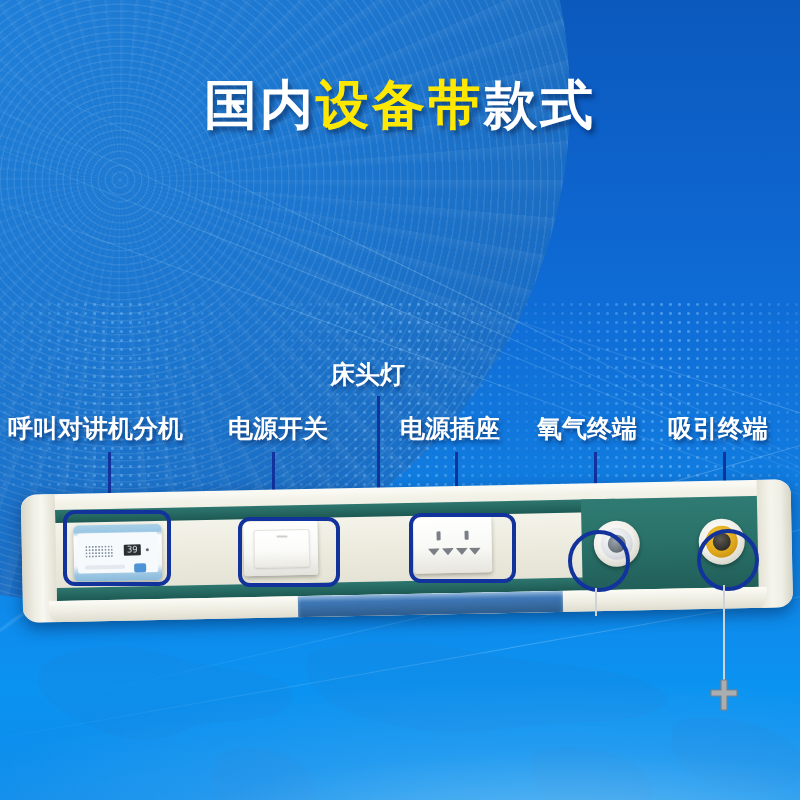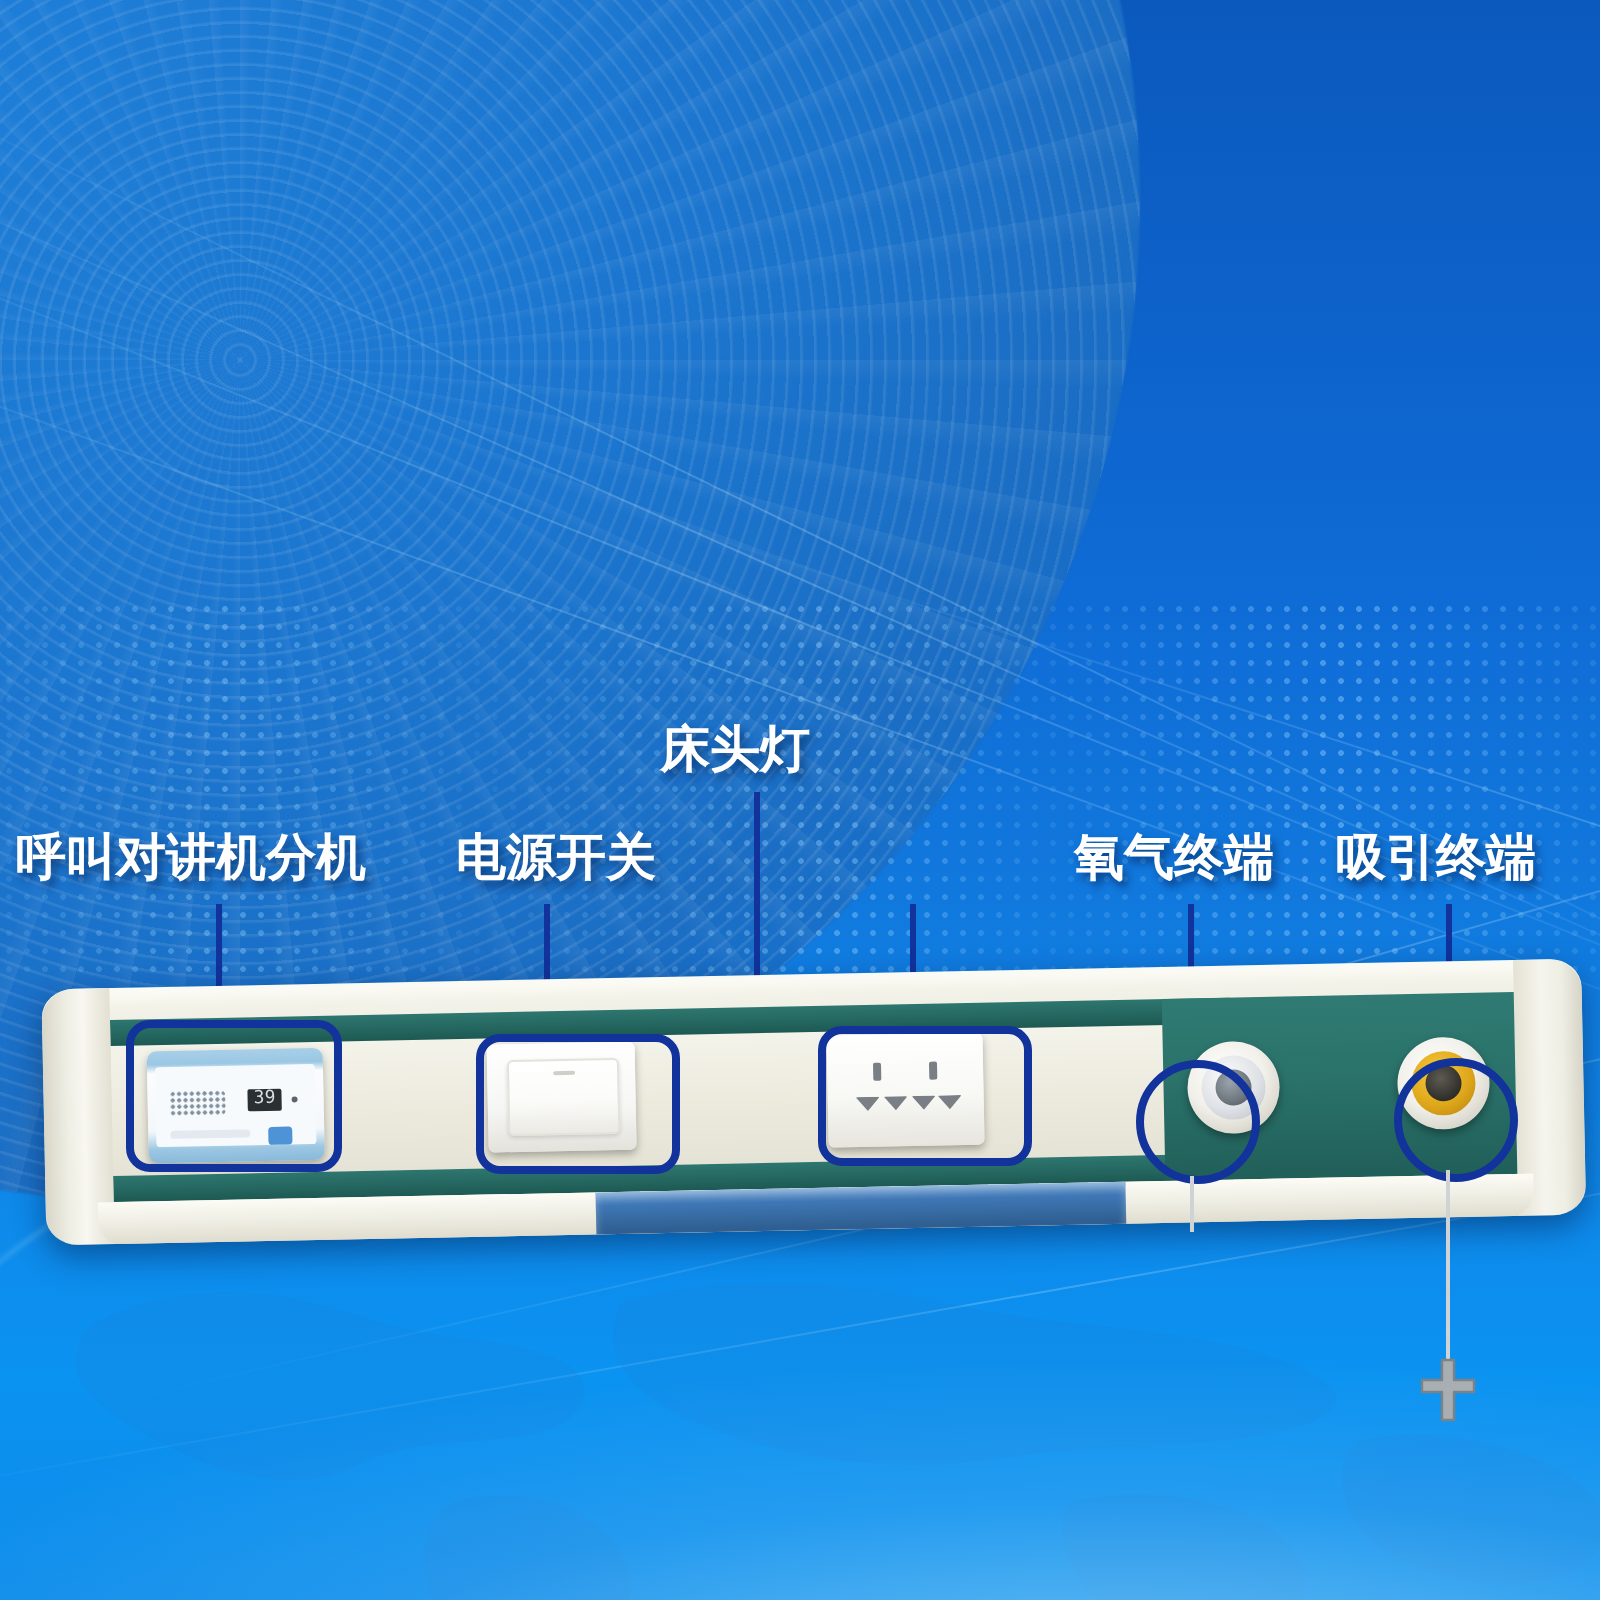--- a/index.html
+++ b/index.html
@@ -284,25 +284,27 @@
   </svg>
 
   <div class="bottomglow"></div>
   <div class="lightarc">
       <b></b>
       <b class="s2"></b>
     </div>
   <div class="dots"></div>
 
   <div class="headline">
+    <div class="hl-1"><span class="w">国内</span><span class="y">设备带</span><span class="w">款式</span></div>
   </div>
 
   <div class="label" style="left:228px;top:412px;">电源开关</div>
   <div class="label" style="left:8px;top:412px;">呼叫对讲机分机</div>
   <div class="label" style="left:330px;top:358px;">床头灯</div>
+  <div class="label" style="left:400px;top:412px;">电源插座</div>
   <div class="label" style="left:668px;top:412px;">吸引终端</div>
   <div class="label" style="left:537px;top:412px;">氧气终端</div>
 
   <div class="lead v" style="left:108px;top:452px;height:58px;"></div>
   <div class="lead v" style="left:272px;top:452px;height:68px;"></div>
   <div class="lead v" style="left:377px;top:396px;height:215px;"></div>
   <div class="lead v" style="left:455px;top:452px;height:67px;"></div>
   <div class="lead v" style="left:594px;top:452px;height:83px;"></div>
   <div class="lead v" style="left:723px;top:452px;height:84px;"></div>
 

